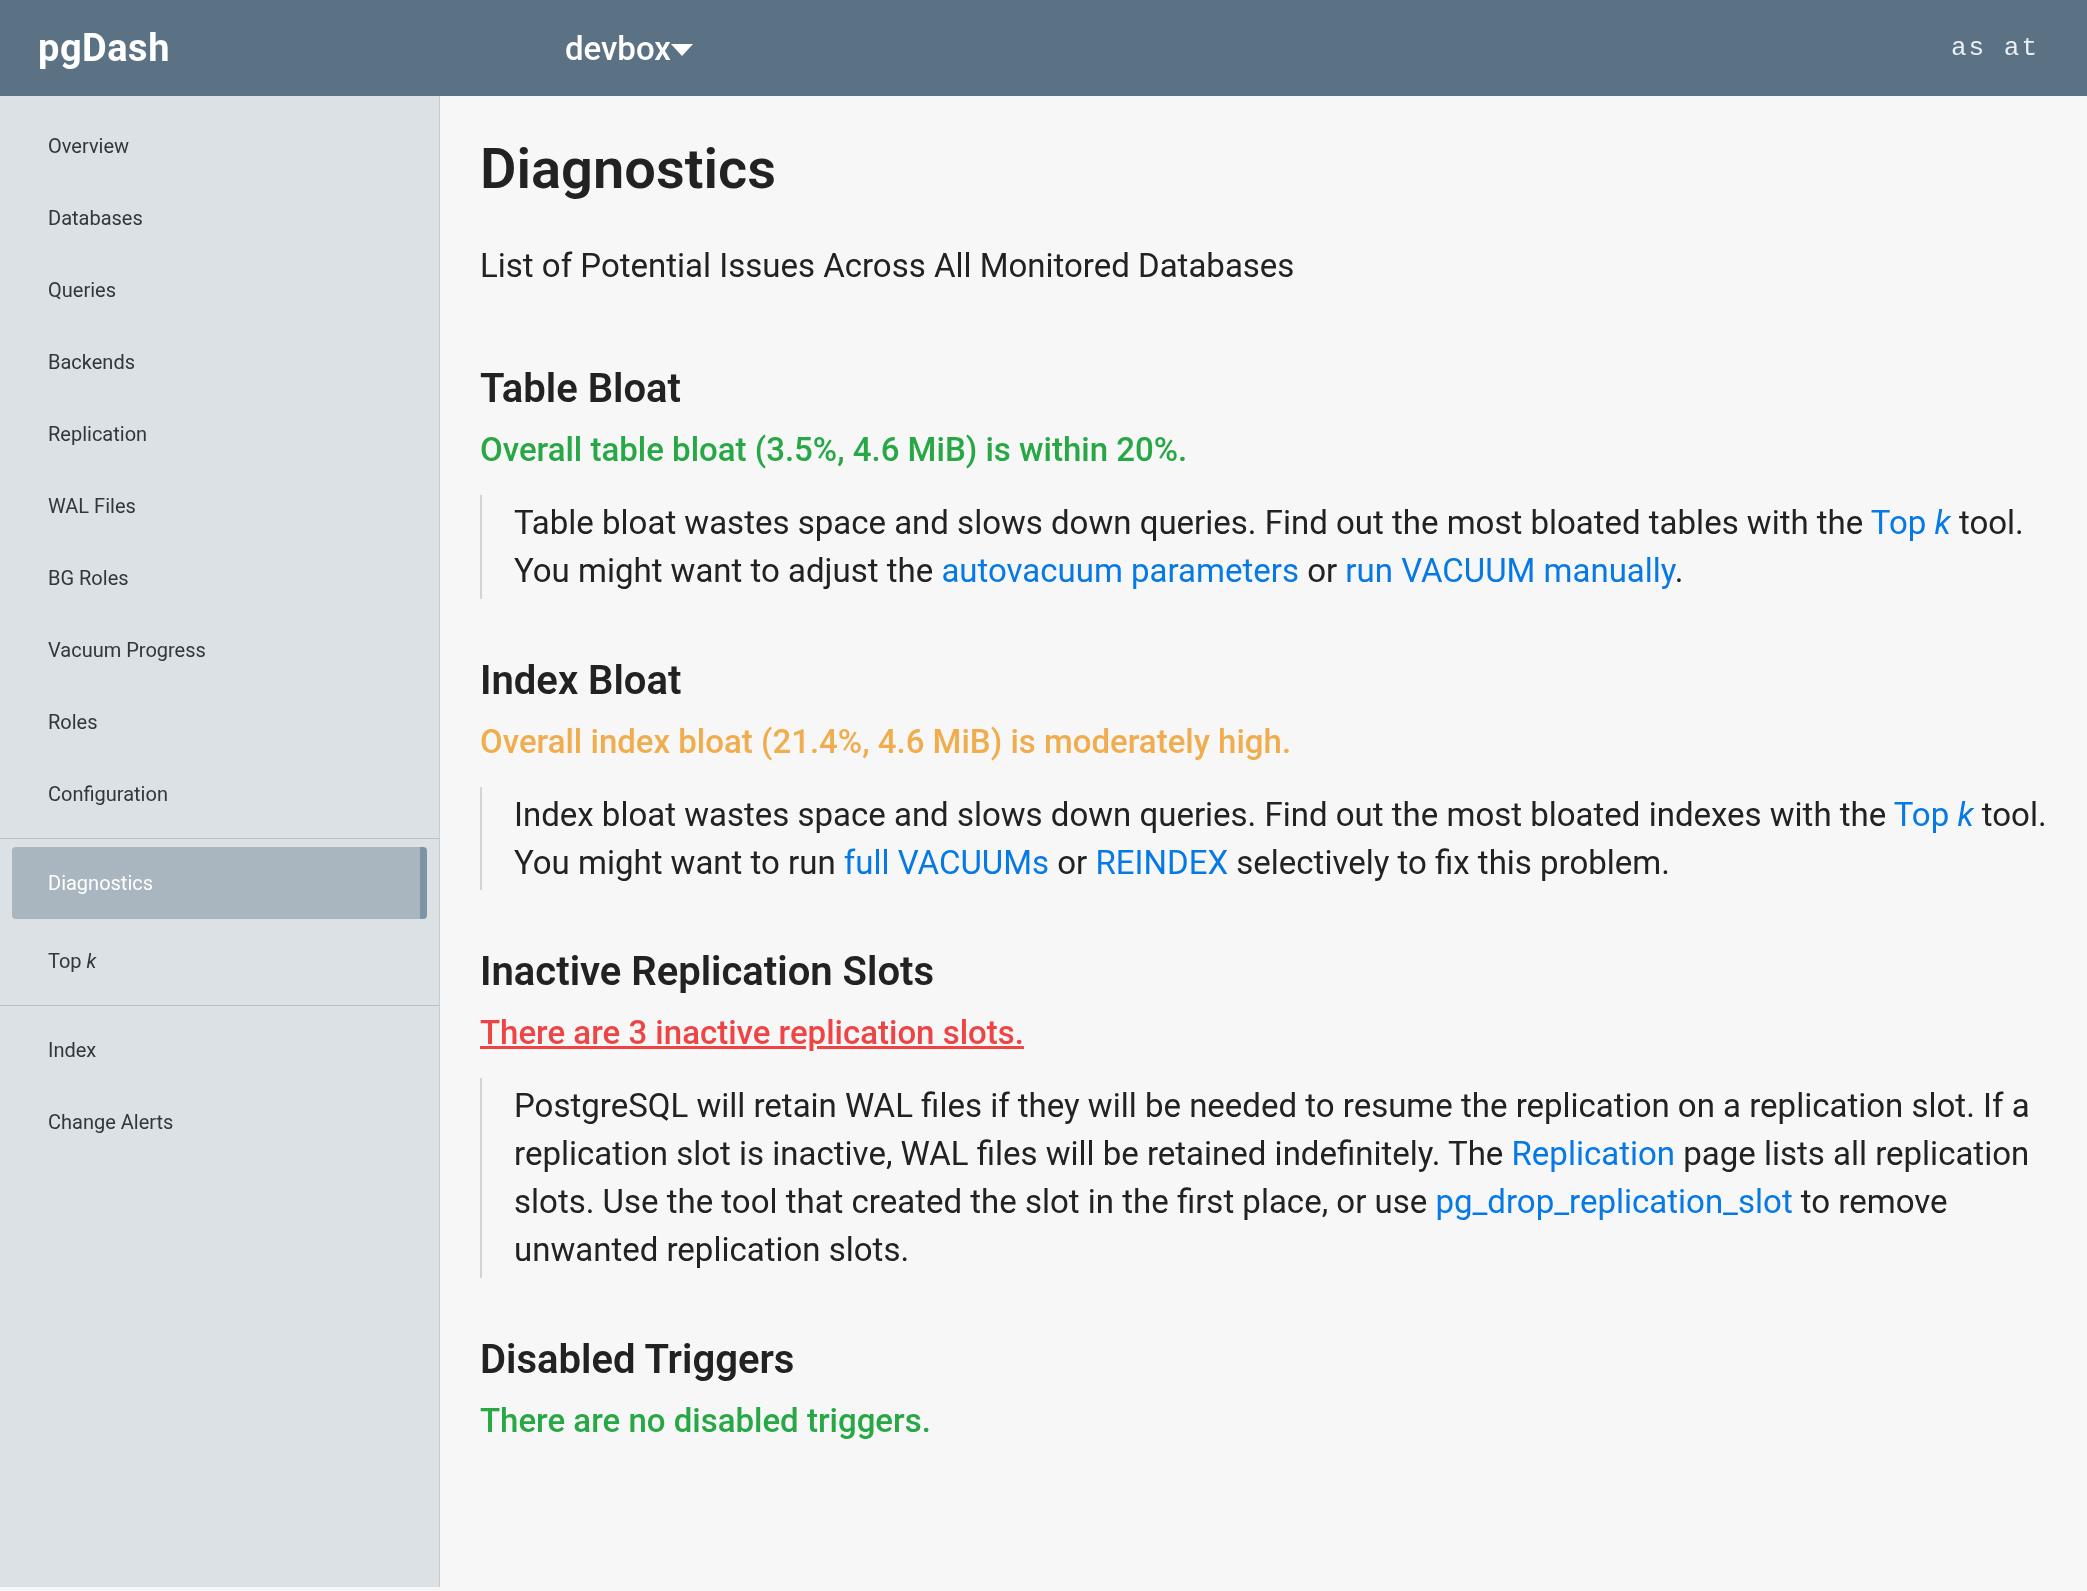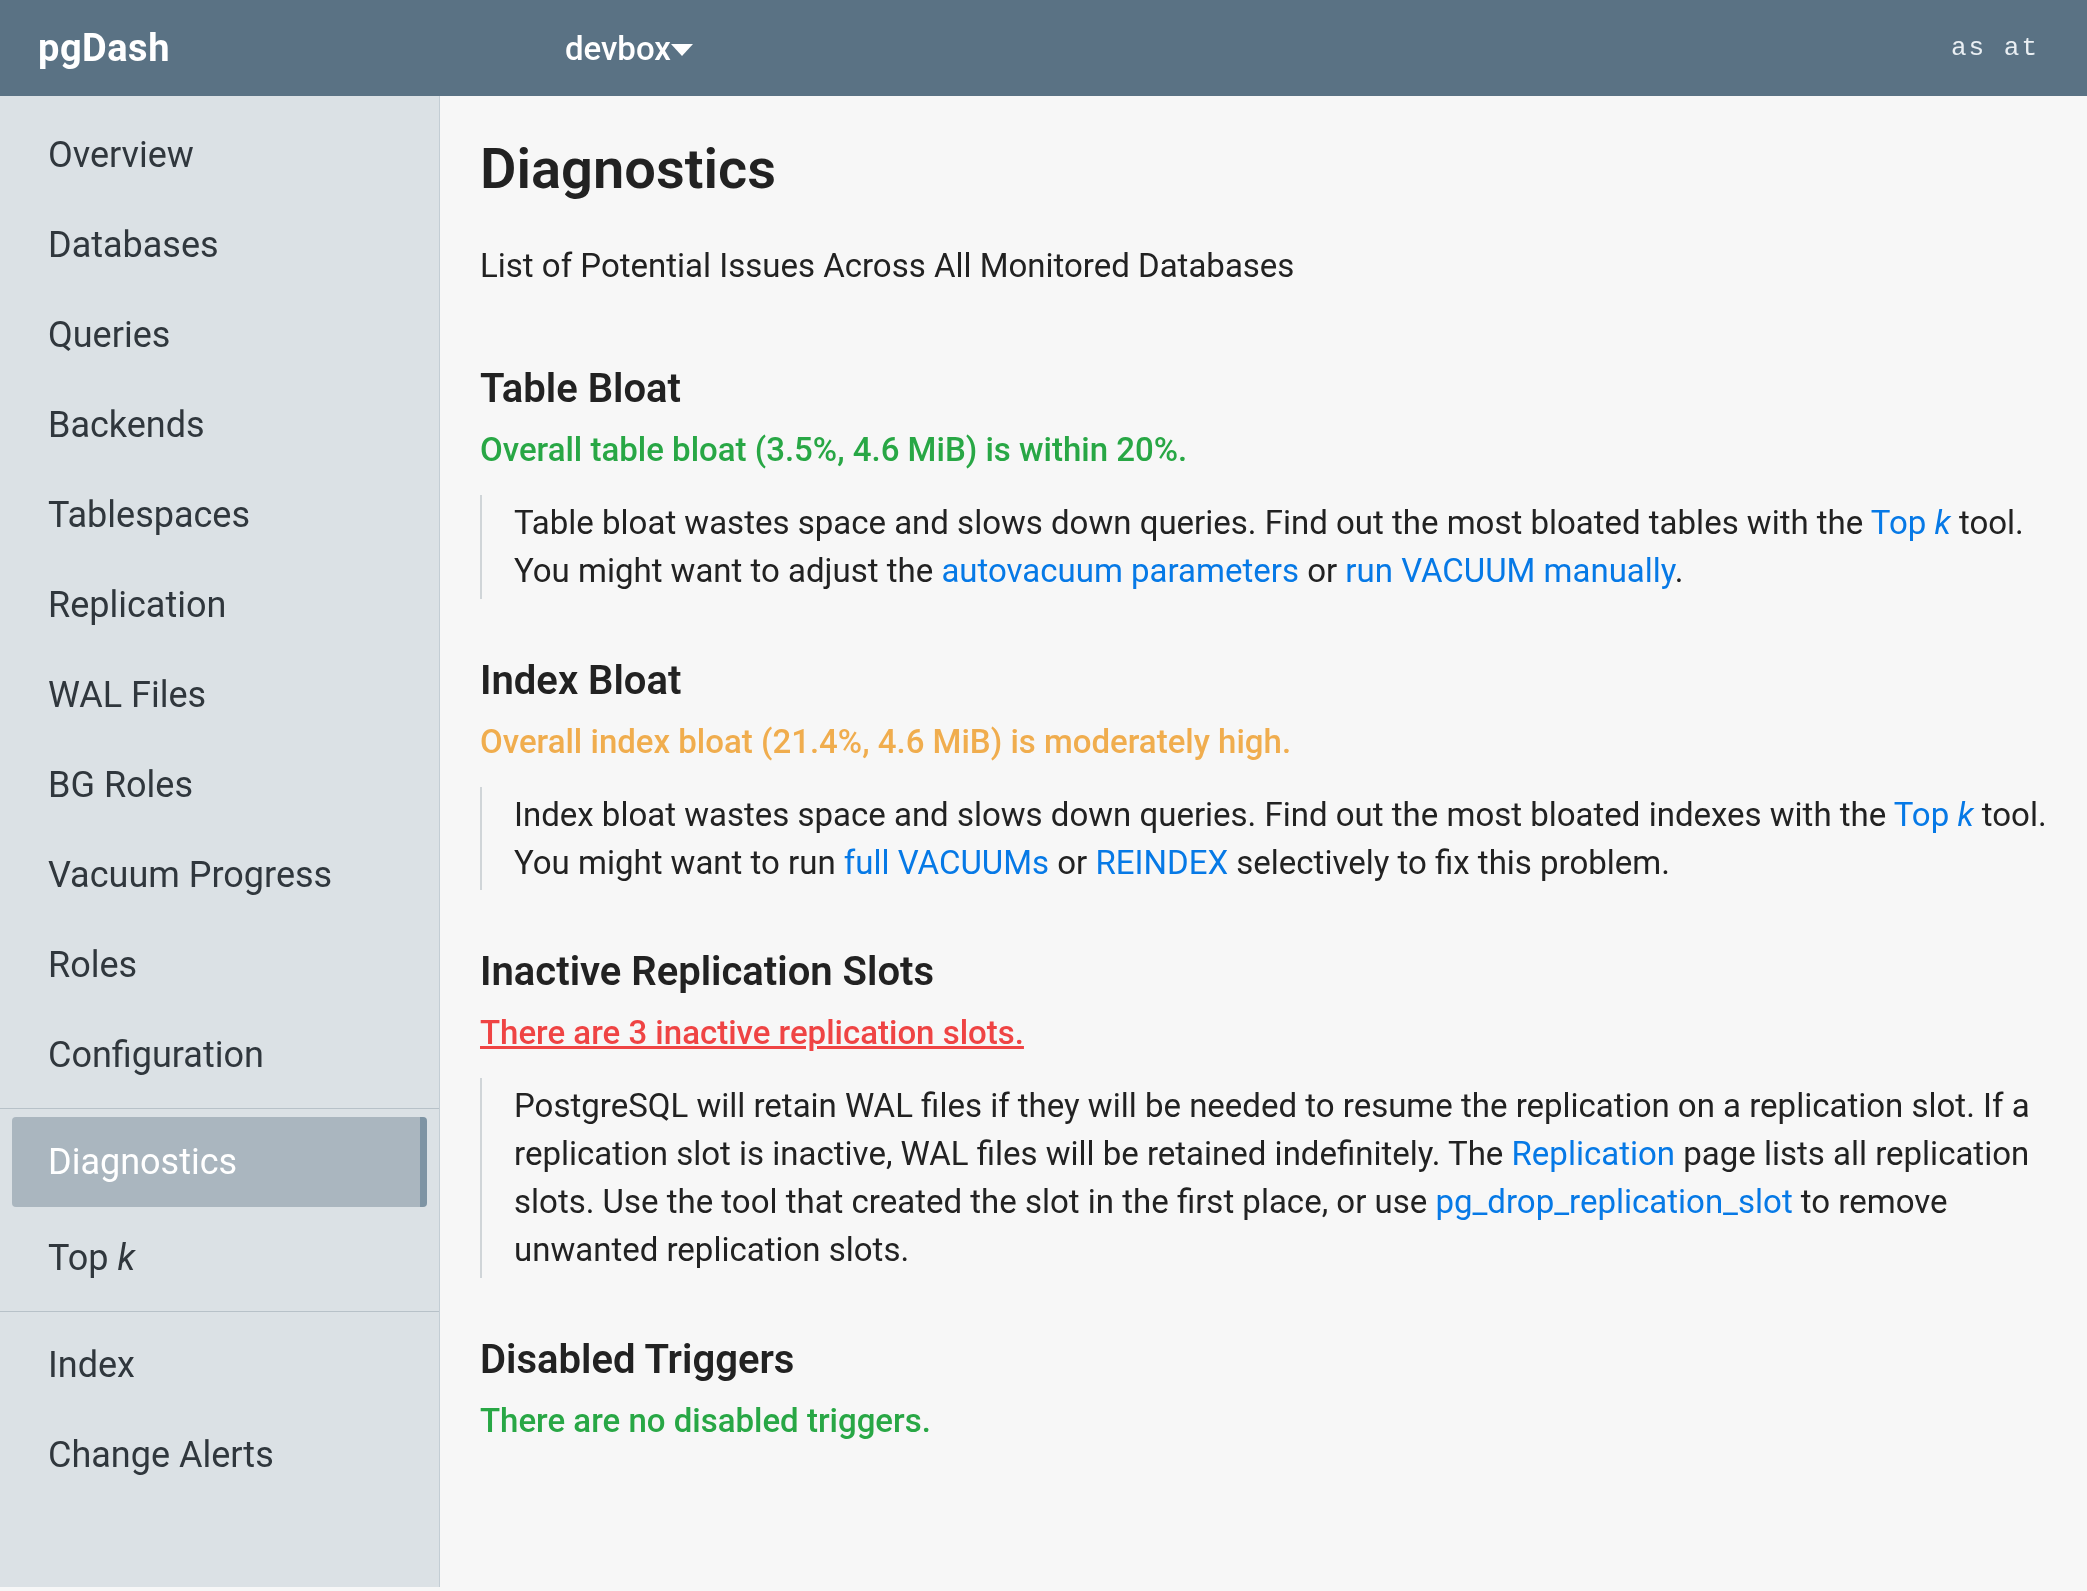--- a/index.html
+++ b/index.html
@@ -58,21 +58,21 @@
     padding-top: 14px;
     overflow-y: auto;
   }
   .sidebar .group-sep {
     border-top: 1px solid #b7c1c8;
     margin: 8px 0;
   }
   .nav-item {
     display: flex;
     align-items: flex-end;
-    font-size: 36px;
+    font-size: 20px;
     color: #30373d;
     padding: 24px 18px 24px 48px;
     cursor: pointer;
   }
   .nav-item.active {
     background: #aab6bf;
     color: #fff;
     border-right: 7px solid #7e94a4;
     border-radius: 4px;
     margin: 6px 12px;
@@ -139,23 +139,20 @@
     <div class="nav-item">
         <span>Databases</span>
       </div>
     <div class="nav-item">
         <span>Queries</span>
       </div>
     <div class="nav-item">
         <span>Backends</span>
       </div>
     <div class="nav-item">
-        <span>Tablespaces</span>
-      </div>
-    <div class="nav-item">
         <span>Replication</span>
       </div>
     <div class="nav-item">
         <span>WAL Files</span>
       </div>
     <div class="nav-item">
         <span>BG Roles</span>
       </div>
     <div class="nav-item">
         <span>Vacuum Progress</span>

